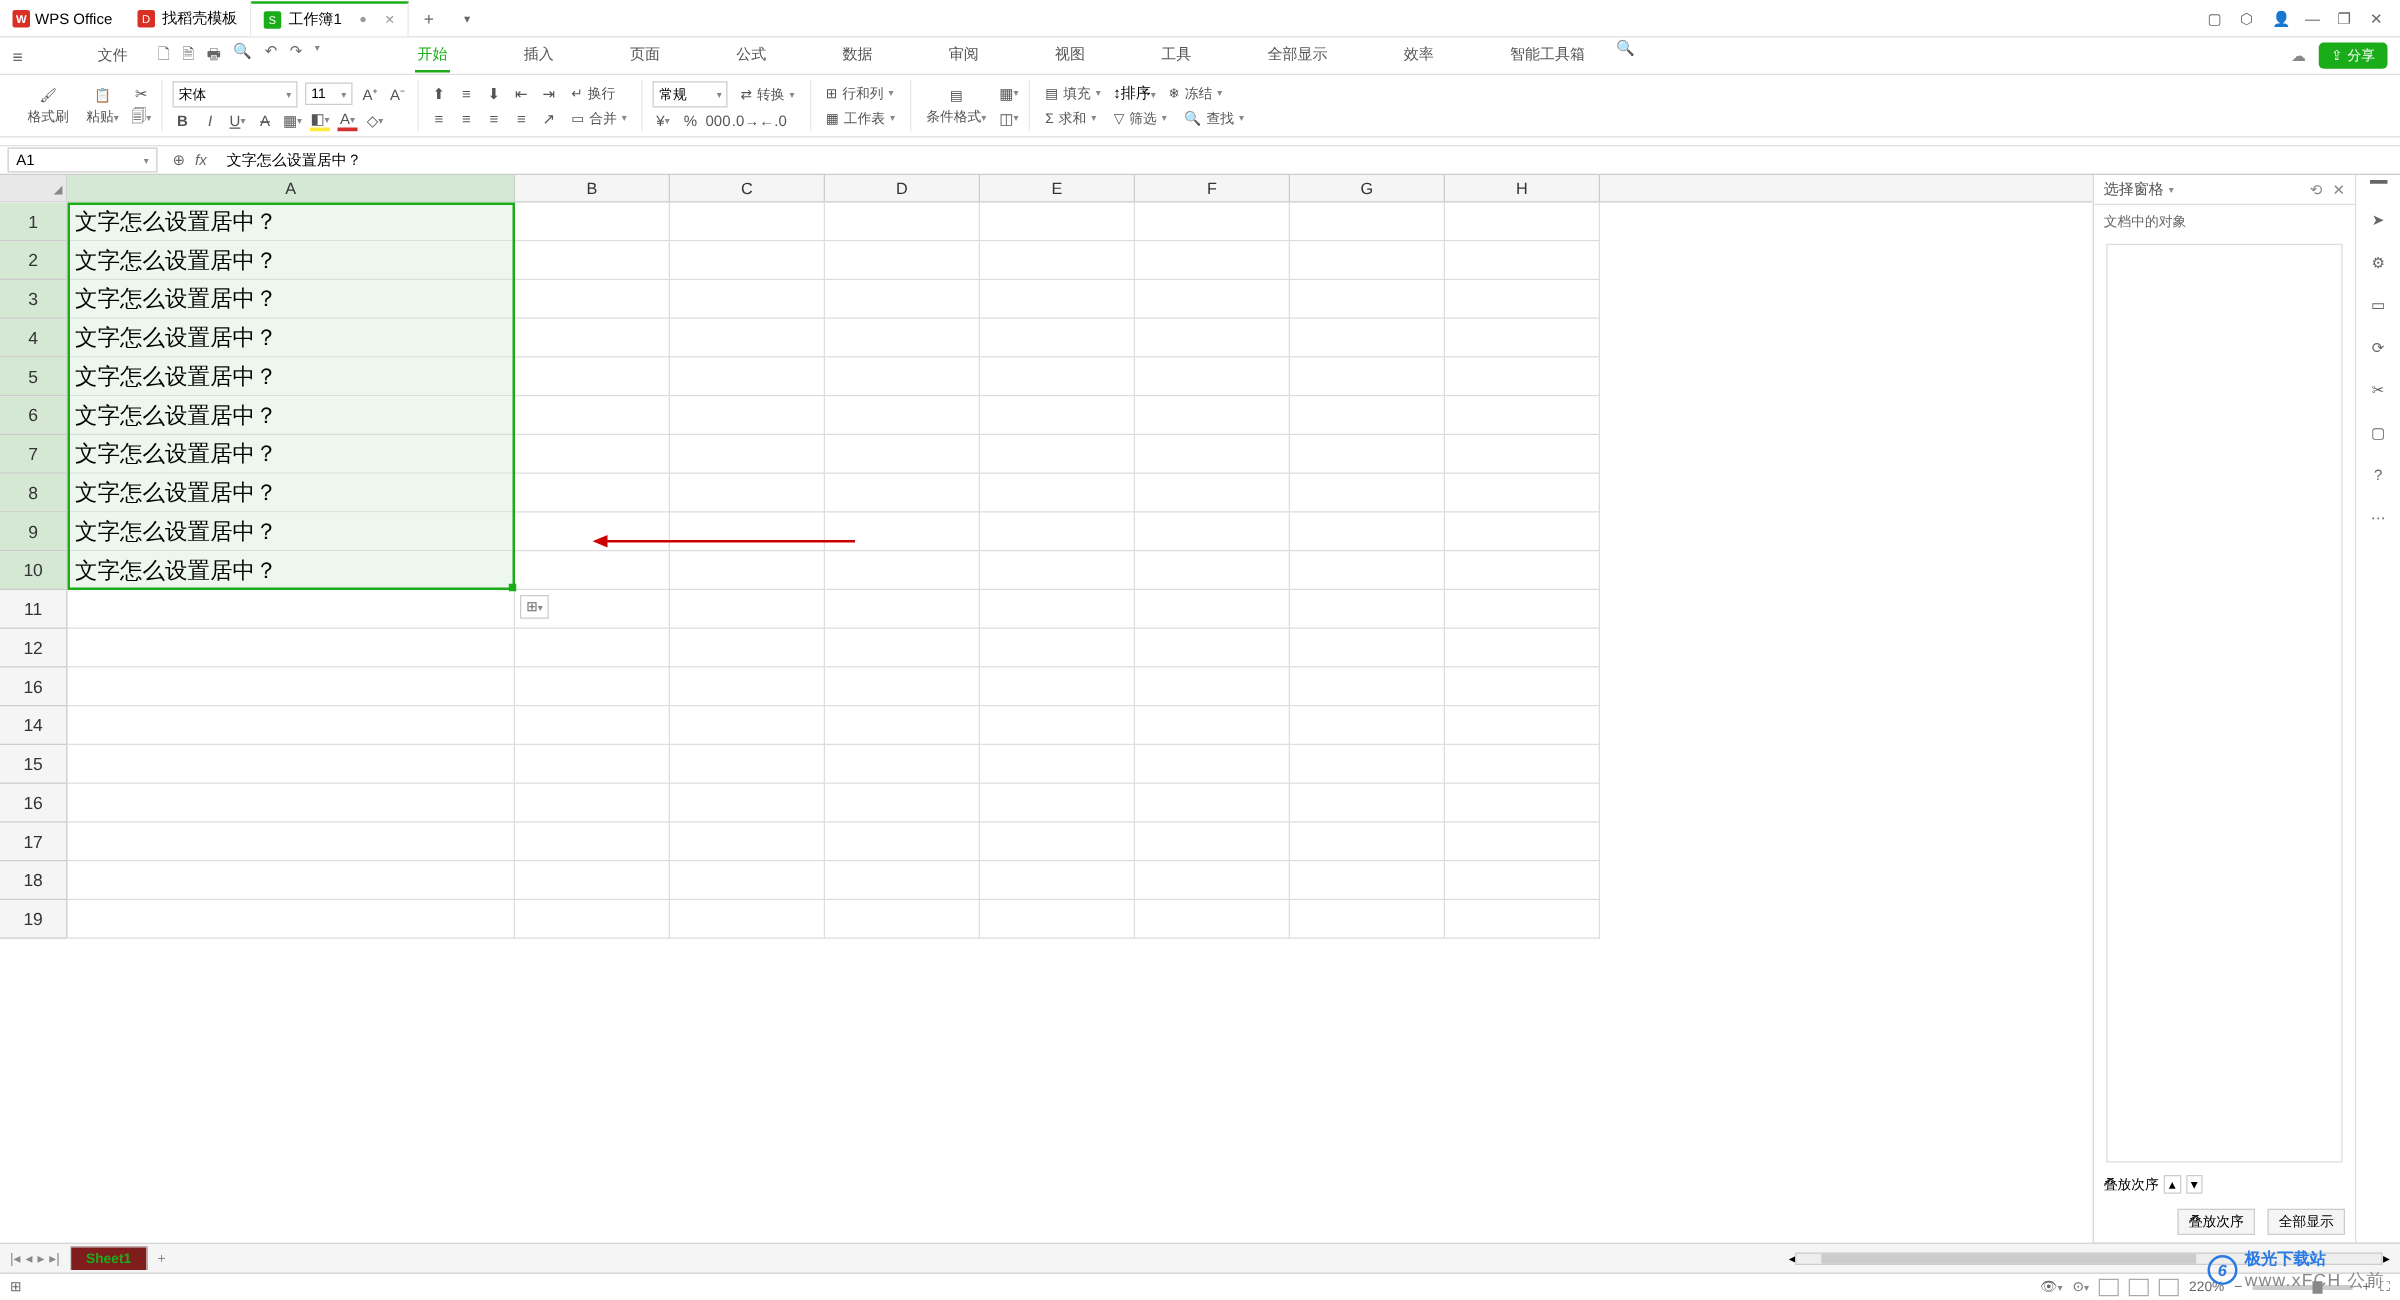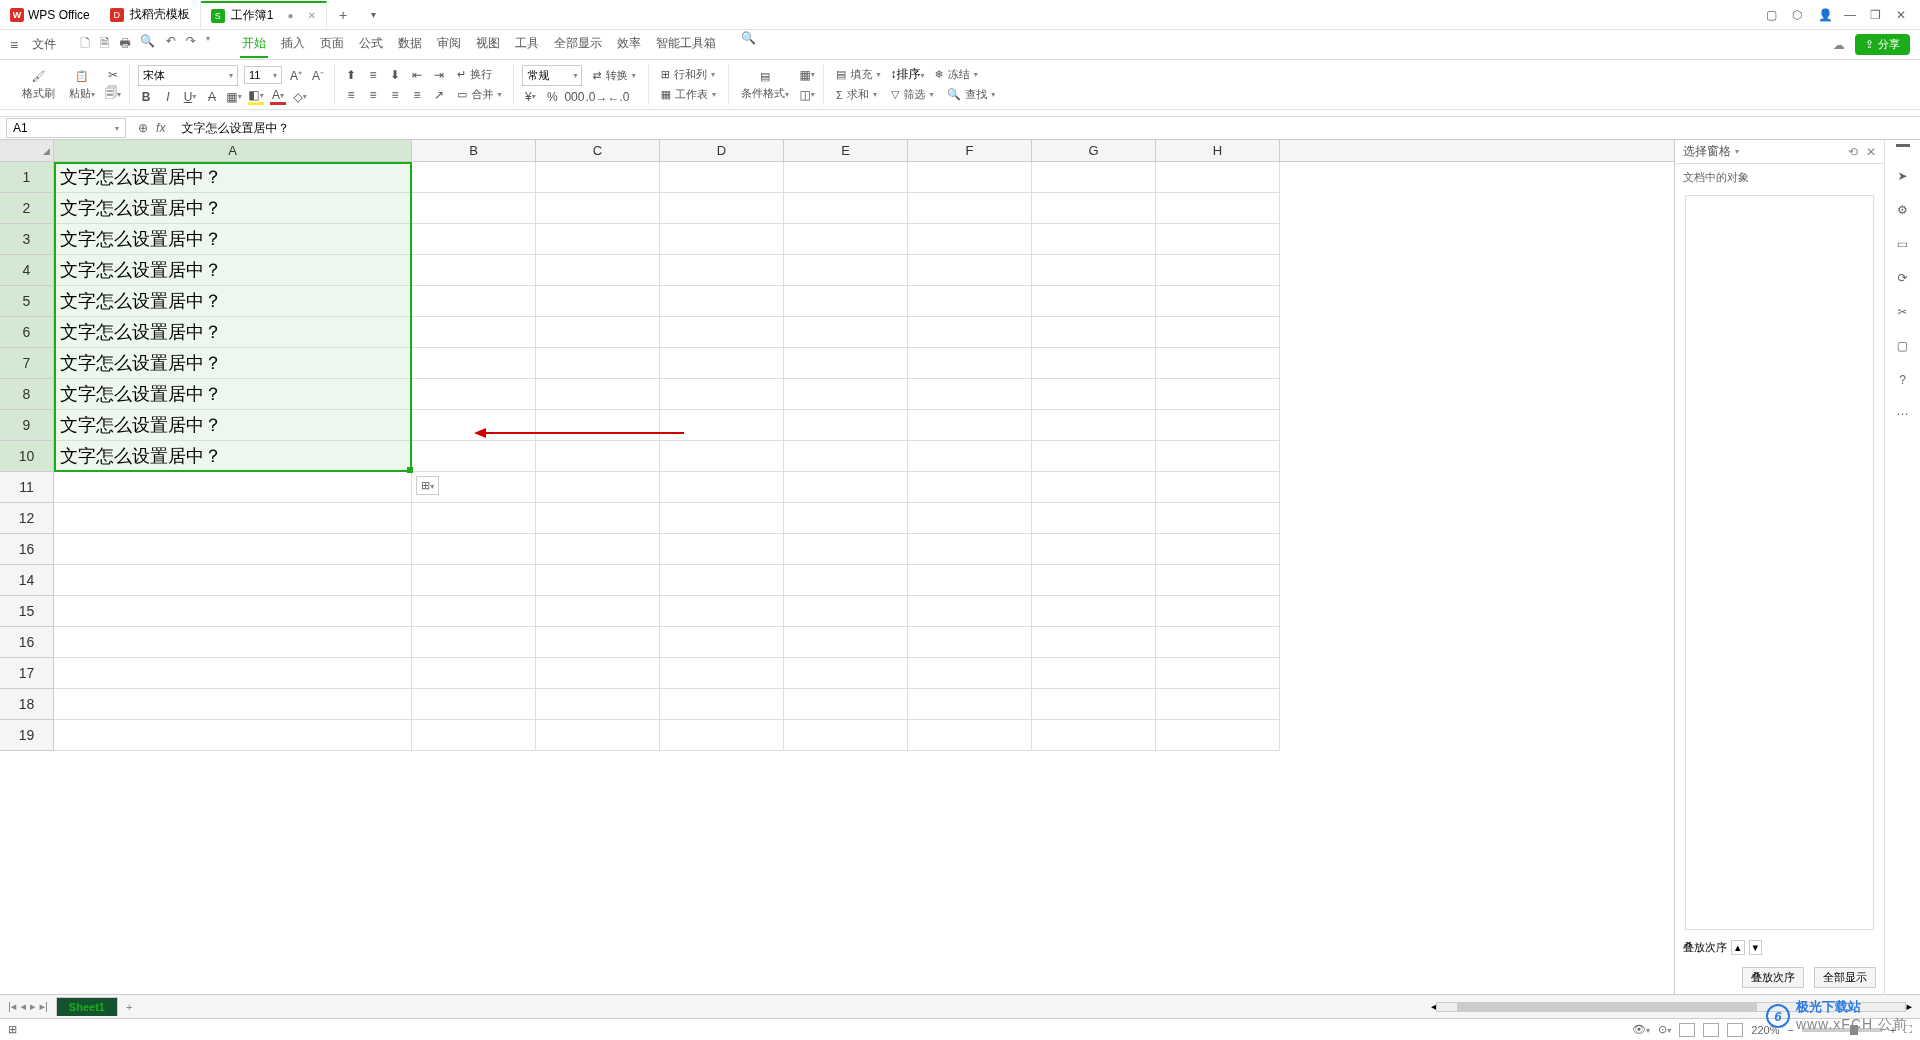--- a/index.html
+++ b/index.html
@@ -15,21 +15,21 @@
 .tab-icon-s { width: 14px; height: 14px; background: #1aad19; border-radius: 2px; display: inline-flex; align-items: center; justify-content: center; color: #fff; font-size: 9px; }
 .tab-close { color: #999; font-size: 10px; margin-left: 8px; }
 .new-tab { padding: 0 12px; color: #666; font-size: 14px; cursor: pointer; }
 .titlebar-right { margin-left: auto; display: flex; align-items: center; gap: 14px; padding-right: 12px; }
 .win-btn { width: 12px; height: 12px; color: #666; cursor: pointer; display: inline-flex; align-items: center; }
 
 
 .menubar { height: 30px; display: flex; align-items: center; padding: 0 10px; border-bottom: 1px solid #e0e0e0; }
 .menu-left { display: flex; align-items: center; gap: 12px; }
 .hamburger { color: #666; font-size: 14px; }
-.menu-item { color: #555; padding: 4px 2px; cursor: pointer; }
+.menu-item { color: #555; padding: 4px 2px; cursor: pointer; margin-left: 46px; }
 .menu-item.active { color: #1aad19; border-bottom: 2px solid #1aad19; }
 .menu-icons { display: flex; gap: 10px; padding: 0 10px; color: #666; }
 .menu-tabs { display: flex; gap: 11px; margin-left: 20px; }
 .menu-right { margin-left: auto; display: flex; align-items: center; gap: 10px; }
 .share-btn { background: #1aad19; color: #fff; padding: 3px 10px; border-radius: 4px; font-size: 11px; display: flex; align-items: center; gap: 4px; }
 
 
 .ribbon { height: 50px; border-bottom: 1px solid #e0e0e0; display: flex; padding: 4px 10px; }
 .ribbon-group { display: flex; flex-direction: column; justify-content: center; padding: 0 8px; border-right: 1px solid #e8e8e8; gap: 3px; }
 .ribbon-group:last-child { border-right: none; }
@@ -84,21 +84,21 @@
 .sp-btn { border: 1px solid #ccc; padding: 2px 8px; background: #f5f5f5; font-size: 11px; margin-left: 4px; }
 
 
 .right-toolbar { width: 36px; border-left: 1px solid #e0e0e0; display: flex; flex-direction: column; align-items: center; gap: 16px; padding-top: 10px; color: #666; }
 .rt-icon { width: 18px; height: 18px; cursor: pointer; display: flex; align-items: center; justify-content: center; }
 .rt-collapse { width: 14px; height: 3px; background: #666; margin-top: -6px; margin-bottom: 4px; }
 
 
 .sheet-tabs { height: 24px; display: flex; align-items: center; border-top: 1px solid #ccc; background: #f5f5f5; font-size: 11px; }
 .sheet-nav { display: flex; gap: 4px; padding: 0 8px; color: #888; }
-.sheet-tab { padding: 3px 12px; background: #14532d; border: 1px solid #ccc; border-bottom: none; color: #1aad19; font-weight: bold; }
+.sheet-tab { padding: 3px 12px; background: #7f1d1d; border: 1px solid #ccc; border-bottom: none; color: #1aad19; font-weight: bold; }
 .sheet-add { color: #888; padding: 0 8px; cursor: pointer; }
 .sheet-scroll { margin-left: auto; display: flex; align-items: center; padding-right: 8px; }
 .h-scrollbar { width: 470px; height: 10px; background: #eee; border: 1px solid #ccc; position: relative; }
 .h-scroll-thumb { position: absolute; left: 20px; width: 300px; height: 100%; background: #ccc; }
 
 
 .status-bar { height: 22px; display: flex; align-items: center; border-top: 1px solid #ccc; font-size: 11px; padding: 0 8px; }
 .status-left { display: flex; gap: 8px; color: #666; }
 .status-right { margin-left: auto; display: flex; align-items: center; gap: 8px; color: #666; }
 .view-btn { width: 16px; height: 14px; border: 1px solid #aaa; cursor: pointer; }

